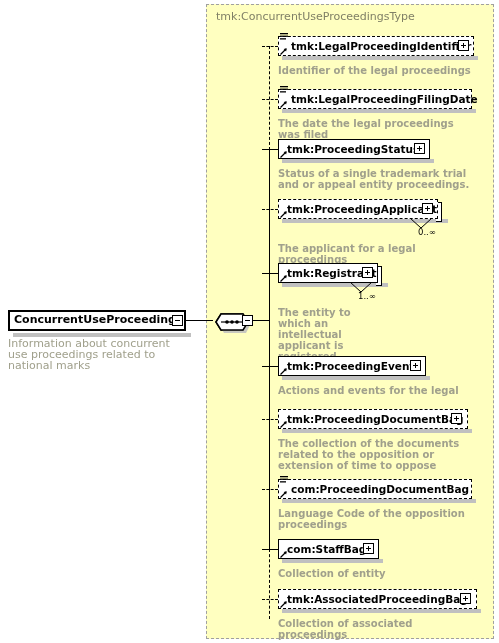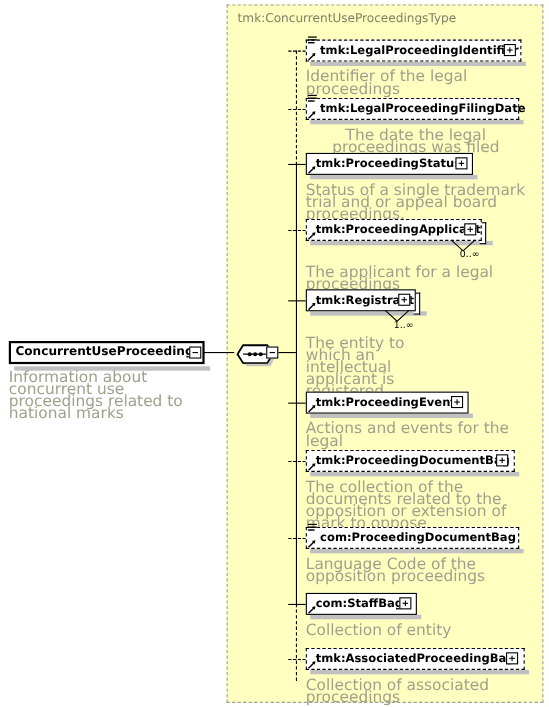--- a/index.html
+++ b/index.html
@@ -41,21 +41,21 @@
     background:#c0c0c0;
   }
   .root-label{
     position:absolute;left:14px;top:313px;
     font-size:11px;font-weight:bold;color:#000;
     white-space:nowrap;
   }
   .root-desc{
     position:absolute;left:8px;top:338px;
     width:180px;
-    font-size:14px;color:#a0a08c;line-height:11px;
+    font-size:11px;color:#a0a08c;line-height:11px;
   }
 
   
   .wire{position:absolute;background:#000;}
   .h-wire{height:1px;}
   .v-wire{width:1px;}
   .v-dash{
     position:absolute;width:0;
     border-left:1px dashed #000;
   }
@@ -113,22 +113,23 @@
   }
   .node .label{
     position:absolute;top:3px;left:13px;
     font-size:10.5px;font-weight:bold;color:#000;
     white-space:nowrap;
     line-height:14px;
   }
   .node.nolisticon .label{left:9px;}
   .node .desc{
     position:absolute;
-    font-size:14px;color:#a0a08c;line-height:11px;
+    font-size:10px;color:#a0a08c;line-height:11px;
     width:200px;
+    font-weight:bold;
   }
   .node .occur{
     position:absolute;
     font-size:8.5px;color:#000;
     white-space:nowrap;
   }
 
   
   .list-icon{
     position:absolute;left:2px;top:-3px;
@@ -204,34 +205,34 @@
     <svg class="list-icon" viewBox="0 0 9 10">
       <rect x="0" y="0" width="8" height="1.3" fill="#000"></rect>
       <rect x="0" y="2.6" width="8" height="1.3" fill="#000"></rect>
       <rect x="0" y="5.2" width="6" height="1.3" fill="#000"></rect>
     </svg>
     <svg class="arrow-icon" viewBox="0 0 8 8">
       <path d="M0.5,7.5 L6,2" stroke="#000" stroke-width="1.3"></path>
       <path d="M6.8,1.2 L3.6,1.9 L6.1,4.4 Z" fill="#000"></path>
     </svg>
     <div class="label">tmk:LegalProceedingFilingDate</div>
-    <div class="desc" style="left:0px;top:29px;text-align:center;">The date the legal proceedings was filed</div>
+    <div class="desc" style="left:0px;top:29px;">The date the legal proceedings was filed</div>
   </div>
 
   <div class="wire h-wire" style="left:262px;top:149px;width:16px;"></div>
   <div class="node nolisticon" style="left:278px;top:139px;width:152px;">
     <div class="bshadow" style="width:152px;"></div>
     <div class="box" style="width:152px;"></div>
     <svg class="arrow-icon" viewBox="0 0 8 8">
       <path d="M0.5,7.5 L6,2" stroke="#000" stroke-width="1.3"></path>
       <path d="M6.8,1.2 L3.6,1.9 L6.1,4.4 Z" fill="#000"></path>
     </svg>
     <div class="label">tmk:ProceedingStatus</div>
     <div class="pm plus" style="left:136px;top:4px;"></div>
-    <div class="desc" style="left:0px;top:29px;">Status of a single trademark trial and or appeal board proceedings.</div>
+    <div class="desc" style="left:0px;top:29px;">Status of a single trademark trial and or appeal entity proceedings.</div>
   </div>
 
   <div class="h-dash" style="left:262px;top:209px;width:16px;"></div>
   <div class="node optional repeat nolisticon" style="left:278px;top:199px;width:160px;">
     <div class="bshadow" style="width:166px;"></div>
     <div class="stack" style="left:158px;"></div>
     <div class="box" style="width:160px;"></div>
     <svg class="arrow-icon" viewBox="0 0 8 8">
       <path d="M0.5,7.5 L6,2" stroke="#000" stroke-width="1.3"></path>
       <path d="M6.8,1.2 L3.6,1.9 L6.1,4.4 Z" fill="#000"></path>
@@ -279,21 +280,21 @@
   <div class="h-dash" style="left:262px;top:419px;width:16px;"></div>
   <div class="node optional nolisticon" style="left:278px;top:409px;width:190px;">
     <div class="bshadow" style="width:190px;"></div>
     <div class="box" style="width:190px;"></div>
     <svg class="arrow-icon" viewBox="0 0 8 8">
       <path d="M0.5,7.5 L6,2" stroke="#000" stroke-width="1.3"></path>
       <path d="M6.8,1.2 L3.6,1.9 L6.1,4.4 Z" fill="#000"></path>
     </svg>
     <div class="label">tmk:ProceedingDocumentBag</div>
     <div class="pm plus" style="left:173px;top:4px;"></div>
-    <div class="desc" style="left:0px;top:29px;width:192px;">The collection of the documents related to the opposition or extension of mark to oppose</div>
+    <div class="desc" style="left:0px;top:29px;width:192px;">The collection of the documents related to the opposition or extension of time to oppose</div>
   </div>
 
   <div class="h-dash" style="left:262px;top:489px;width:16px;"></div>
   <div class="node optional" style="left:278px;top:479px;width:194px;">
     <div class="bshadow" style="width:194px;"></div>
     <div class="box" style="width:194px;"></div>
     <svg class="list-icon" viewBox="0 0 9 10">
       <rect x="0" y="0" width="8" height="1.3" fill="#000"></rect>
       <rect x="0" y="2.6" width="8" height="1.3" fill="#000"></rect>
       <rect x="0" y="5.2" width="6" height="1.3" fill="#000"></rect>

